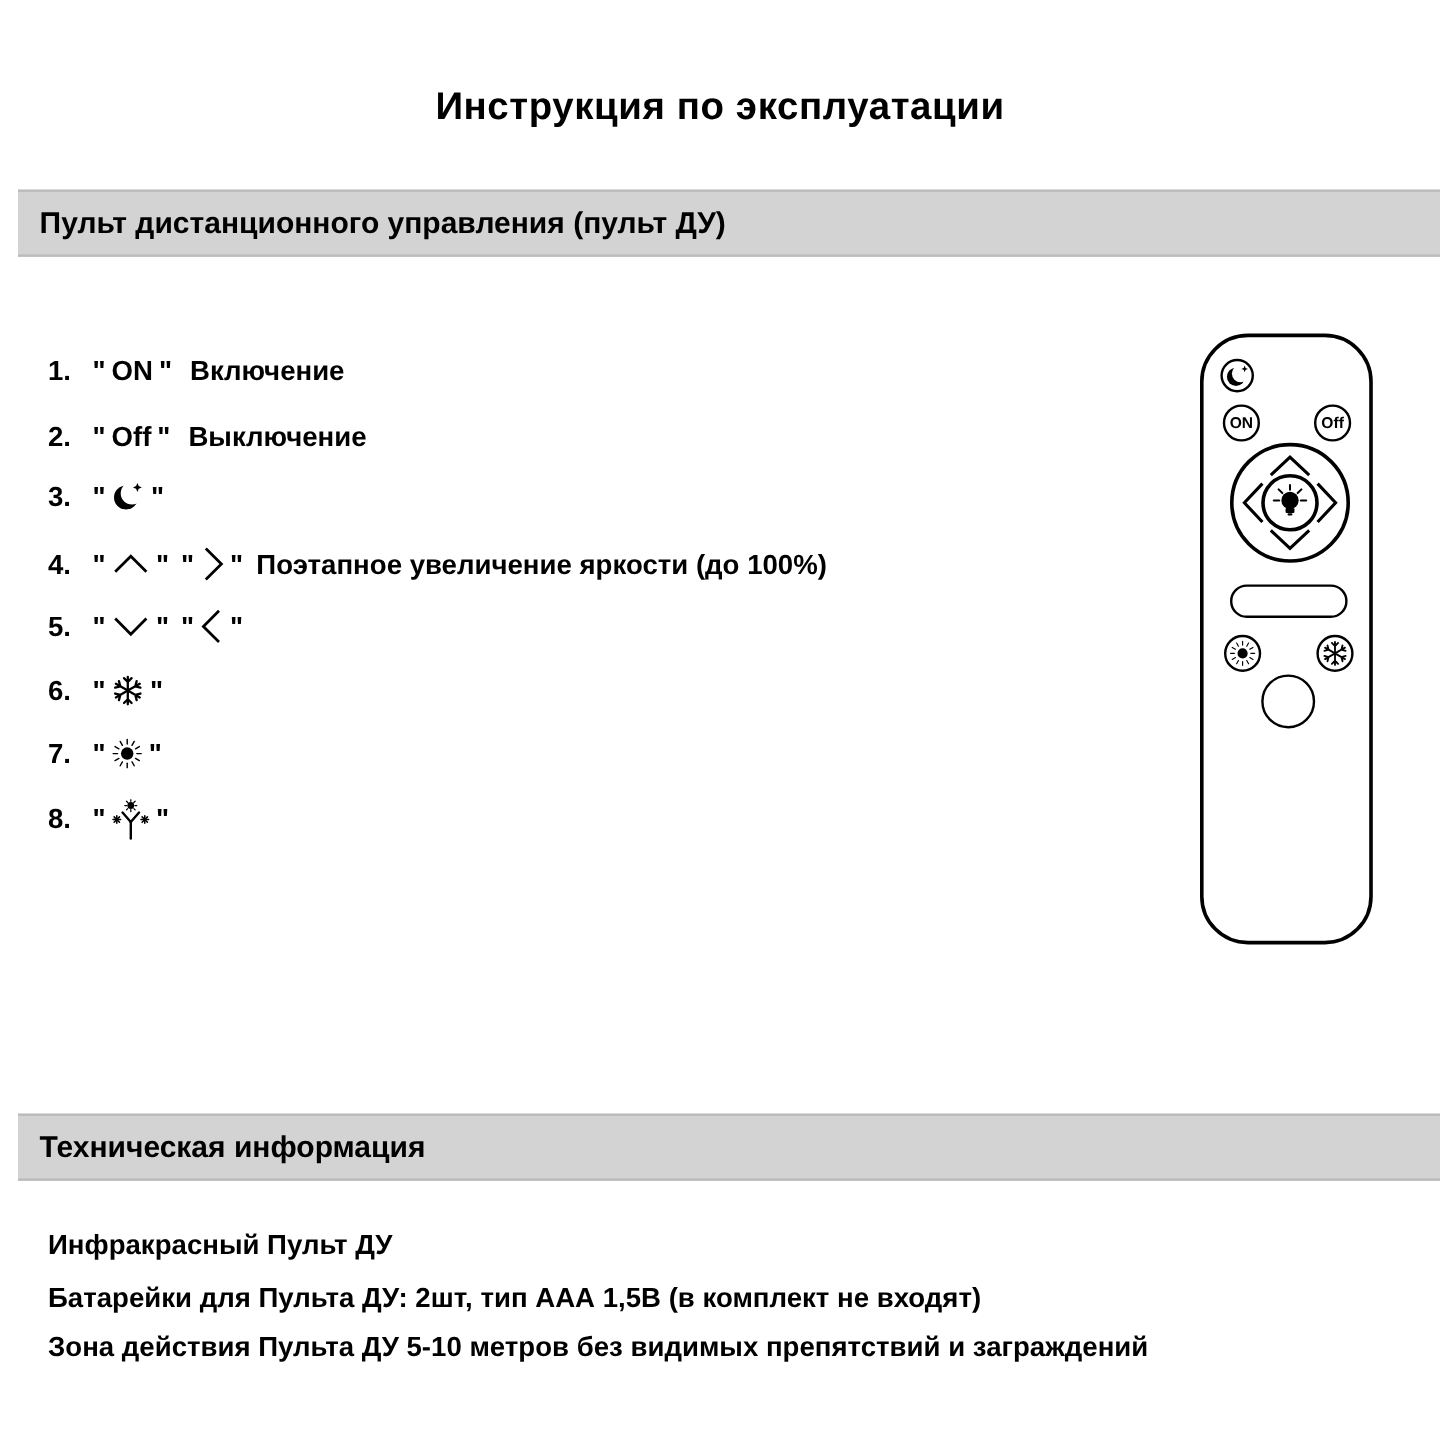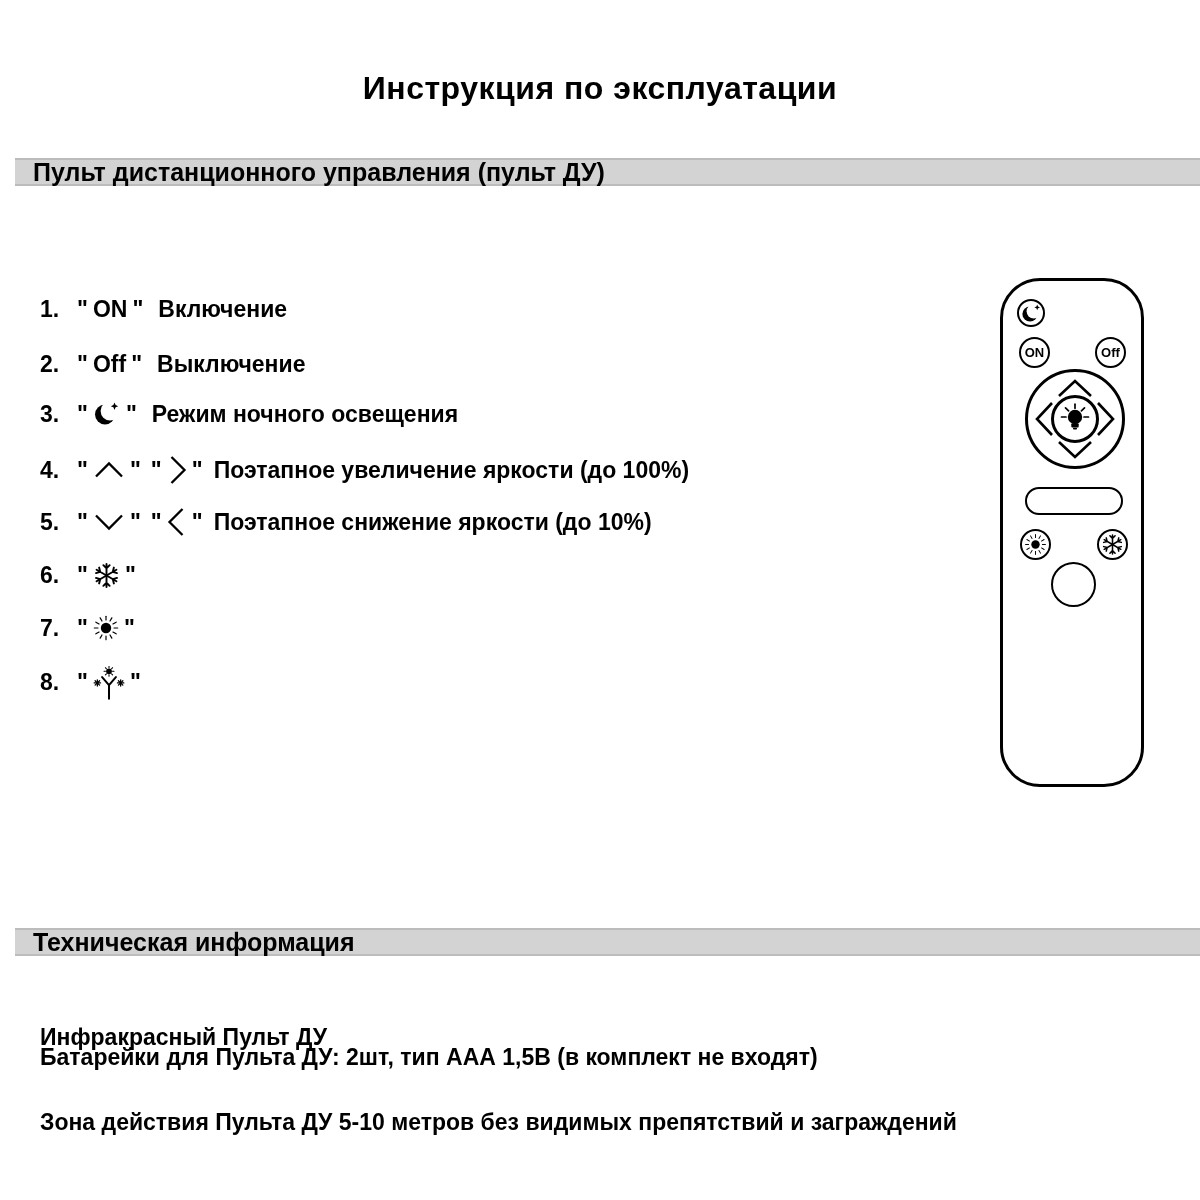--- a/index.html
+++ b/index.html
@@ -10,21 +10,21 @@
     font-family:"Liberation Sans", sans-serif;
     font-weight:bold;
     color:#000;
     overflow:hidden;
   }
   .page-title {
     position:absolute; top:70px; left:0; width:1200px;
     text-align:center; font-size:32px; letter-spacing:0.5px;
   }
   .section-bar {
-    position:absolute; left:15px; width:1185px; height:28px;
+    position:absolute; left:15px; width:1185px; height:56px;
     background:#d3d3d3;
     border-top:2px solid #bcbcbc; border-bottom:2px solid #bcbcbc;
     display:flex; align-items:center; padding-left:18px;
     font-size:25px;
   }
   .bar-remote { top:158px; }
   .bar-tech  { top:928px; }
   .item {
     position:absolute; left:40px; height:30px;
     display:flex; align-items:center;
@@ -99,21 +99,20 @@
 
 <div class="item" style="top:399px">
   <span class="num">3.</span>
   <span class="q">"</span>
   <svg class="icon" width="28" height="28" viewBox="0 0 28 28">
     <circle cx="12" cy="14.5" r="10" fill="#000"></circle>
     <circle cx="17" cy="11" r="9.4" fill="#fff"></circle>
     <path d="M21.5 2.5 L22.6 5.1 L25.2 6.2 L22.6 7.3 L21.5 9.9 L20.4 7.3 L17.8 6.2 L20.4 5.1 Z" fill="#000"></path>
   </svg>
   <span class="q">"</span>
-  <span class="desc">Режим ночного освещения</span>
 </div>
 
 <div class="item" style="top:455px">
   <span class="num">4.</span>
   <span class="q">"</span>
   <svg class="icon" width="32" height="18" viewBox="0 0 32 18">
     <polyline points="3,15.5 16,2.5 29,15.5" fill="none" stroke="#000" stroke-width="2.3"></polyline>
   </svg>
   <span class="q">"</span>
   <span class="q">"</span>
@@ -129,21 +128,20 @@
   <span class="q">"</span>
   <svg class="icon" width="32" height="18" viewBox="0 0 32 18">
     <polyline points="3,2.5 16,15.5 29,2.5" fill="none" stroke="#000" stroke-width="2.3"></polyline>
   </svg>
   <span class="q">"</span>
   <span class="q">"</span>
   <svg class="icon" width="20" height="32" viewBox="0 0 20 32">
     <polyline points="15.5,3 2.5,16 15.5,29" fill="none" stroke="#000" stroke-width="2.3"></polyline>
   </svg>
   <span class="q">"</span>
-  <span class="desc desc-lg">Поэтапное снижение яркости (до 10%)</span>
 </div>
 
 <div class="item" style="top:560px">
   <span class="num">6.</span>
   <span class="q">"</span>
   <svg class="icon" width="27" height="27" viewBox="0 0 24 24">
     <g stroke="#000" stroke-width="1.7" stroke-linecap="round" fill="none">
       <g id="sfA">
           <path d="M12 12 L12 1.8 M12 5.6 L9.2 2.8 M12 5.6 L14.8 2.8"></path>
         </g>
@@ -293,14 +291,14 @@
     </svg>
   </div>
   <div class="rbtn rbtn-blank"></div>
 </div>
 
 <div class="section-bar bar-tech">
   <span>Техническая информация</span>
 </div>
 
 <div class="tech-line" style="top:1024px">Инфракрасный Пульт ДУ</div>
-<div class="tech-line" style="top:1044px">Батарейки для Пульта ДУ: 2шт, тип ААА 1,5В (в комплект не входят)</div>
+<div class="tech-line" style="top:1068px">Батарейки для Пульта ДУ: 2шт, тип ААА 1,5В (в комплект не входят)</div>
 <div class="tech-line" style="top:1109px">Зона действия Пульта ДУ 5-10 метров без видимых препятствий и заграждений</div>
 
 </body></html>

